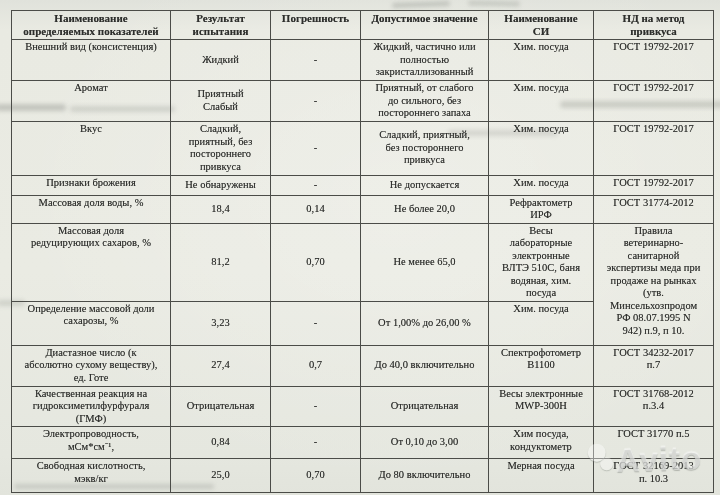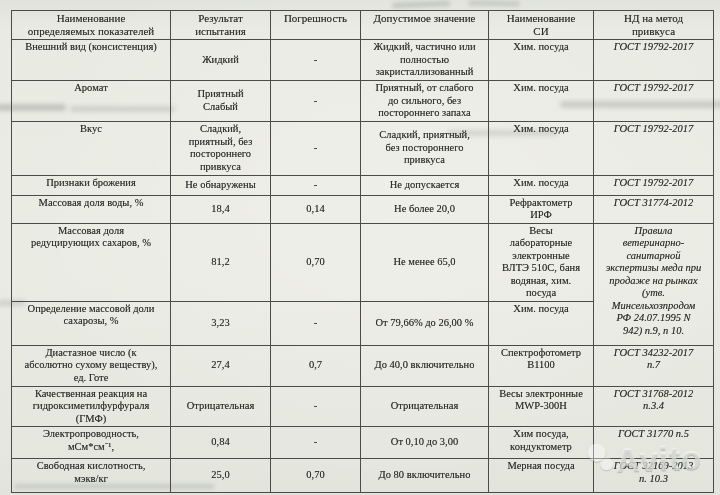--- a/index.html
+++ b/index.html
@@ -24,24 +24,24 @@
             border-collapse:collapse;table-layout:fixed;
             color:#2d2e2c;}
   table.doc th, table.doc td{
             border:1.4px solid #4b4c48;
             padding:1px 3px;
             white-space:pre-line;
             text-align:center;
             font-size:10.5px;line-height:12.5px;
             overflow:hidden;
             text-shadow:0 0 .4px rgba(40,42,38,.55);}
-  table.doc th{font-weight:normal;font-size:11px;line-height:13px;vertical-align:top;}
+  table.doc th{font-weight:bold;font-size:11px;line-height:13px;vertical-align:top;}
   td{vertical-align:middle;}
   td.c0{vertical-align:top;}
-  td.c5{vertical-align:top;font-style:italic;}
+  td.c5{vertical-align:top;}
   td.c4{vertical-align:top;margin-left:12px;}
   tr.hr{height:27px}
   tr.r1{height:41px}  tr.r2{height:36px}  tr.r3{height:54px}
   tr.r4{height:20px}  tr.r5{height:27px}  tr.r6{height:78px}
   tr.r7{height:44px}  tr.r8{height:41px}  tr.r9{height:37px}
   tr.r10{height:32px} tr.r11{height:34px}
   
   .watermark{position:absolute;left:586px;top:440px;display:flex;align-items:center;
              pointer-events:none;transform:rotate(-2deg);}
   .wm-circles{position:relative;width:30px;height:40px;}
@@ -154,29 +154,29 @@
 ВЛТЭ 510С, баня
 водяная, хим.
 посуда</td>
         <td class="c5" rowspan="2">Правила
 ветеринарно-
 санитарной
 экспертизы меда при
 продаже на рынках
 (утв.
 Минсельхозпродом
-РФ 24.07.1995 N
+РФ 08.07.1995 N
 942) п.9, п 10.</td>
       </tr>
       <tr class="r7">
         <td class="c0">Определение массовой доли
 сахарозы, %</td>
         <td class="c1">3,23</td>
         <td class="c2">-</td>
-        <td class="c3">От 79,66% до 26,00 %</td>
+        <td class="c3">От 1,00% до 26,00 %</td>
         <td class="c4">Хим. посуда</td>
       </tr>
       <tr class="r8">
         <td class="c0">Диастазное число (к
 абсолютно сухому веществу),
 ед. Готе</td>
         <td class="c1">27,4</td>
         <td class="c2">0,7</td>
         <td class="c3">До 40,0 включительно</td>
         <td class="c4">Спектрофотометр

